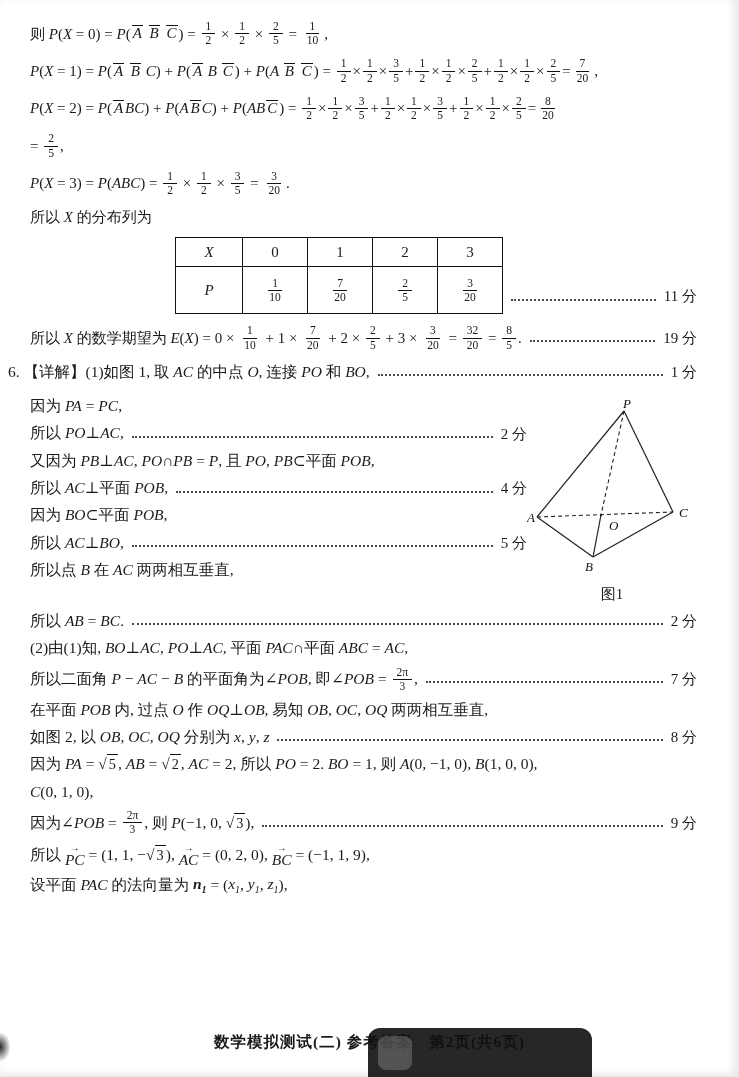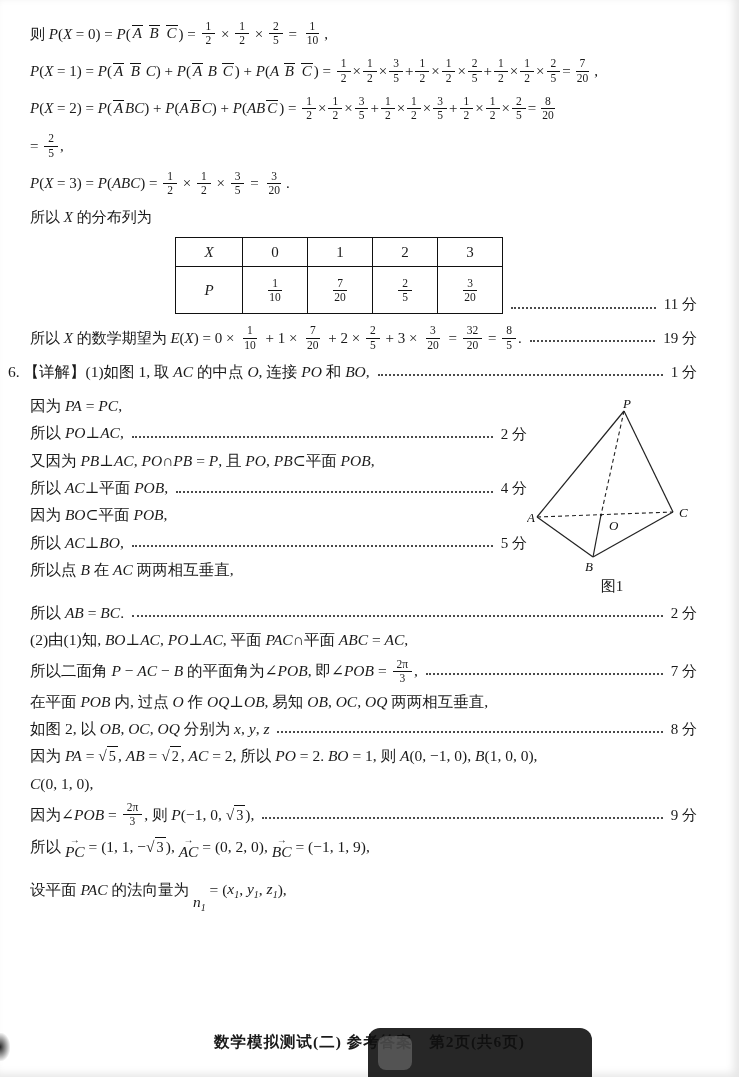--- a/index.html
+++ b/index.html
@@ -10,21 +10,21 @@
   }
   .page{position:relative;width:739px;height:1077px;overflow:hidden;
     padding:10px 42px 0 30px;box-sizing:border-box;
     box-shadow:inset -5px -3px 8px rgba(0,0,0,0.10);}
   .line{display:flex;align-items:center;line-height:1.35;font-size:15.5px;margin:7px 0;}
   .sec5 .line{margin:10px 0;font-size:15px;}
   .sec6 .line{margin:6.5px 0;}
   .outdent{margin-left:-22px !important;text-align:center;}
   .txt{white-space:pre;}
   .var{font-style:italic;white-space:pre;}
-  .bold{font-weight:normal;margin-top:26px;}
+  .bold{font-weight:bold;}
   .var sub{font-size:10px;font-style:italic;}
   .ovl{font-style:italic;display:inline-block;border-top:1.2px solid #111;
        line-height:1.05;padding:0 1px;margin:0 1px;}
   .frac{display:inline-flex;flex-direction:column;align-items:center;
         font-size:11.5px;line-height:1.15;margin:0 2px;vertical-align:middle;}
   .fnum{padding:0 4px;border-bottom:1.2px solid #111;}
   .fden{padding:0 4px;}
   .sqrt{display:inline-flex;align-items:flex-start;}
   .rad{font-style:normal;}
   .radv{border-top:1.2px solid #111;font-size:0.92em;padding:0 2px;}
@@ -36,26 +36,26 @@
   .score{white-space:pre;font-size:15px;}
   
   .table-wrap{display:flex;align-items:flex-end;margin:6px 0 10px;}
   #dist-table{border-collapse:collapse;margin-left:145px;}
   #dist-table td{border:1.2px solid #111;text-align:center;vertical-align:middle;
         font-size:15px;padding:0;}
   #dist-table tr:first-child td{height:28px;}
   #dist-table tr:last-child td{height:46px;}
   #dist-table td{width:64px;}
   #dist-table td.lbl{width:66px;font-style:italic;}
-  .tbl-leader{flex:1;display:flex;align-items:center;}
+  .tbl-leader{flex:1;display:flex;align-items:center;margin-bottom:8px;}
   
   .cols{display:flex;}
   .col-left{width:515px;}
   .col-right{flex:1;display:flex;flex-direction:column;align-items:center;padding-top:8px;}
-  .fig-caption{font-size:15px;margin-top:2px;text-align:center;}
+  .fig-caption{font-size:15px;margin-top:10px;text-align:center;}
   svg text{font-family:"Liberation Serif","DejaVu Serif",serif;font-style:italic;font-size:13px;fill:#111;}
   
   .footer{position:absolute;left:0;bottom:24px;width:100%;text-align:center;
         font-weight:bold;font-size:15.5px;letter-spacing:1px;}
   
   .overlay{position:absolute;left:368px;top:1028px;width:224px;height:49px;
         background:rgba(16,16,16,0.90);border-radius:12px 12px 0 0;z-index:5;}
   .overlay-chip{position:absolute;left:10px;top:8px;width:34px;height:34px;
         background:rgba(150,150,150,0.40);border-radius:8px;}
   .corner-curl{position:absolute;left:0;bottom:16px;width:10px;height:28px;

